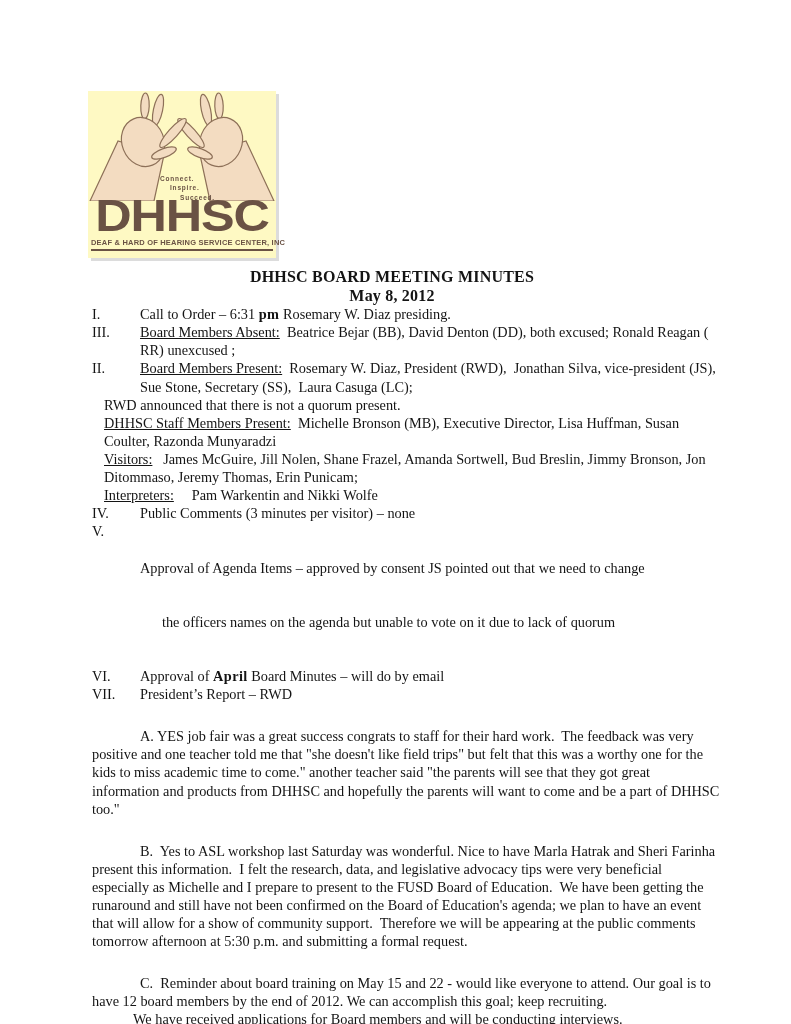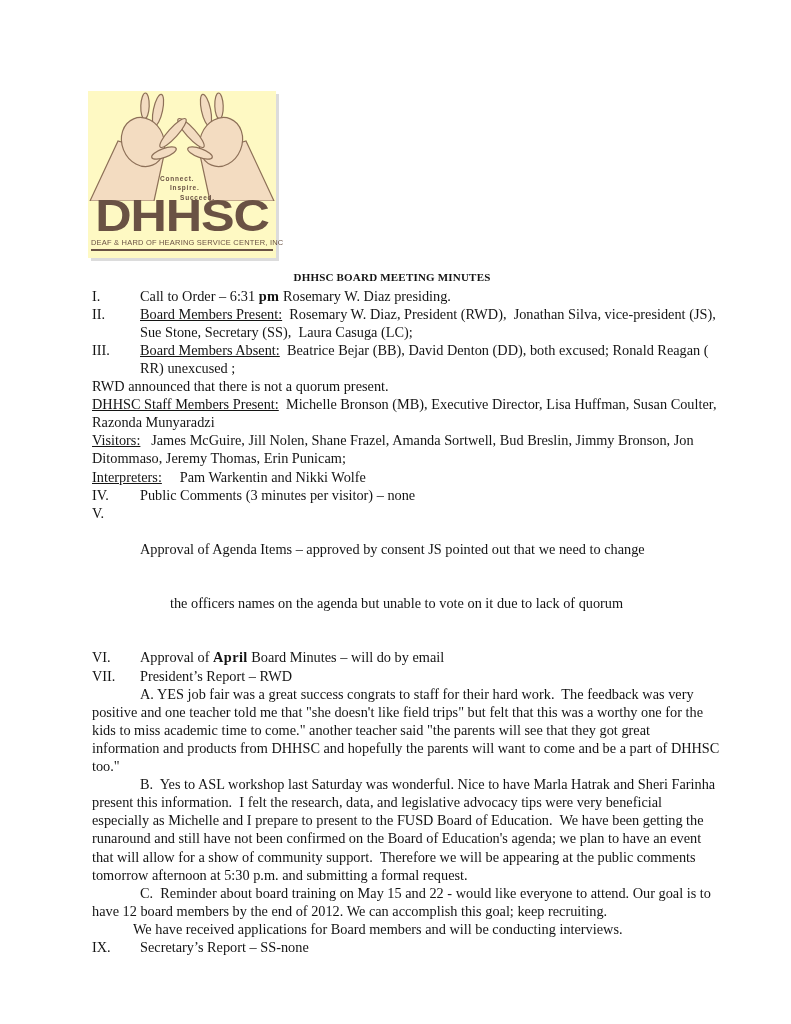--- a/index.html
+++ b/index.html
@@ -23,42 +23,42 @@
   }
   .tagline .t1 { margin-left:10px; }
   .tagline .t2 { margin-left:20px; }
   .acronym {
     position:absolute; left:0; width:188px; top:104px; text-align:center;
     color:var(--brand,#6a5244); font-weight:bold; font-size:45px; line-height:42px;
     letter-spacing:-1px; transform:scaleX(1.12); transform-origin:center;
   }
   .logo-name {
     position:absolute; left:3px; right:3px; top:147px; text-align:left;
-    color:var(--brand,#6a5244); font-weight:normal; font-size:7.5px;
+    color:var(--brand,#6a5244); font-weight:bold; font-size:7.5px;
     letter-spacing:0.2px; white-space:nowrap;
     border-bottom:2px solid var(--brand,#6a5244); padding-bottom:2px;
   }
 
   
   .content {
     position:absolute; left:92px; top:268px; width:628px;
     font-size:14.3px; line-height:18.1px;
   }
   .title, .date {
-    text-align:center; font-weight:bold; font-size:11px; line-height:18.6px;
+    text-align:center; font-weight:bold; font-size:16px; line-height:18.6px;
     letter-spacing:0.2px; margin-right:28px; white-space:pre-wrap;
   }
   .li { display:flex; }
   .num { flex:0 0 48px; }
   .txt { flex:1 1 auto; white-space:pre-wrap; }
-  .p { white-space:pre-wrap; }
+  .p { white-space:pre-wrap;margin-left:12px; }
   .u { text-decoration:underline; }
   .b { font-weight:bold; letter-spacing:0.4px;margin-top:40px; }
-  .para { text-indent:48px; white-space:pre-wrap; }
-  .cont2 { margin-left:30px; white-space:pre-wrap; }
+  .para { text-indent:48px; white-space:pre-wrap;margin-top:24px; }
+  .cont2 { margin-left:22px; white-space:pre-wrap; }
   .vp-body { margin-left:41px; max-width:562px; }
   .vp-body > div { white-space:pre-wrap; }
 </style>
 </head>
 <body>
 
 <div class="page">
 
   <div class="logo">
     <svg class="hands" width="188" height="110" viewBox="0 0 188 110" style="fill:var(--skin,#f3dcc1); stroke:var(--outline,#8d7058); stroke-width:1.2;">
@@ -81,34 +81,35 @@
       <div class="t0">Connect.</div>
       <div class="t1">Inspire.</div>
       <div class="t2">Succeed.</div>
     </div>
     <div class="acronym">DHHSC</div>
     <div class="logo-name">DEAF &amp; HARD OF HEARING SERVICE CENTER, INC</div>
   </div>
 
   <div class="content">
     <div class="title">DHHSC BOARD MEETING MINUTES</div>
+    <div class="date">May 8, 2012</div>
 
     <div class="li">
       <span class="num">I.</span>
       <span class="txt"><span>Call to Order – 6:31 </span><span class="b">pm</span><span> Rosemary W. Diaz presiding.</span></span>
     </div>
 
     <div class="li">
-      <span class="num">II.</span>
-      <span class="txt"><span class="u">Board Members Present:</span><span>  Rosemary W. Diaz, President (RWD),  Jonathan Silva, vice-president (JS), Sue Stone, Secretary (SS),  Laura Casuga (LC);</span></span>
+      <span class="num">III.</span>
+      <span class="txt"><span class="u">Board Members Absent:</span><span>  Beatrice Bejar (BB), David Denton (DD), both excused; Ronald Reagan ( RR) unexcused ;</span></span>
     </div>
 
     <div class="li">
-      <span class="num">III.</span>
-      <span class="txt"><span class="u">Board Members Absent:</span><span>  Beatrice Bejar (BB), David Denton (DD), both excused; Ronald Reagan ( RR) unexcused ;</span></span>
+      <span class="num">II.</span>
+      <span class="txt"><span class="u">Board Members Present:</span><span>  Rosemary W. Diaz, President (RWD),  Jonathan Silva, vice-president (JS), Sue Stone, Secretary (SS),  Laura Casuga (LC);</span></span>
     </div>
 
     <div class="p">RWD announced that there is not a quorum present.</div>
 
     <div class="p"><span class="u">DHHSC Staff Members Present:</span><span>  Michelle Bronson (MB), Executive Director, Lisa Huffman, Susan Coulter, Razonda Munyaradzi</span></div>
 
     <div class="p"><span class="u">Visitors:</span><span>   James McGuire, Jill Nolen, Shane Frazel, Amanda Sortwell, Bud Breslin, Jimmy Bronson, Jon Ditommaso, Jeremy Thomas, Erin Punicam;</span></div>
 
     <div class="p"><span class="u">Interpreters:</span><span>     Pam Warkentin and Nikki Wolfe</span></div>
 

